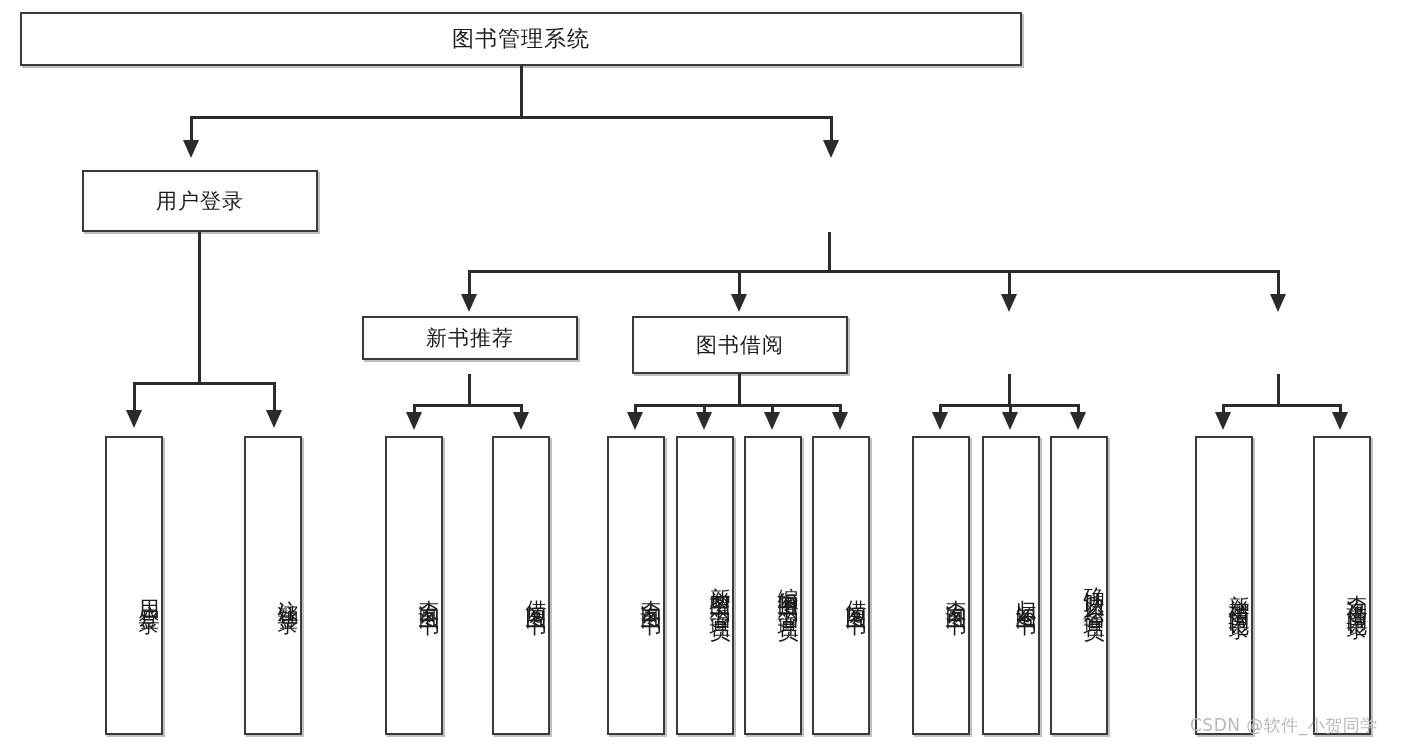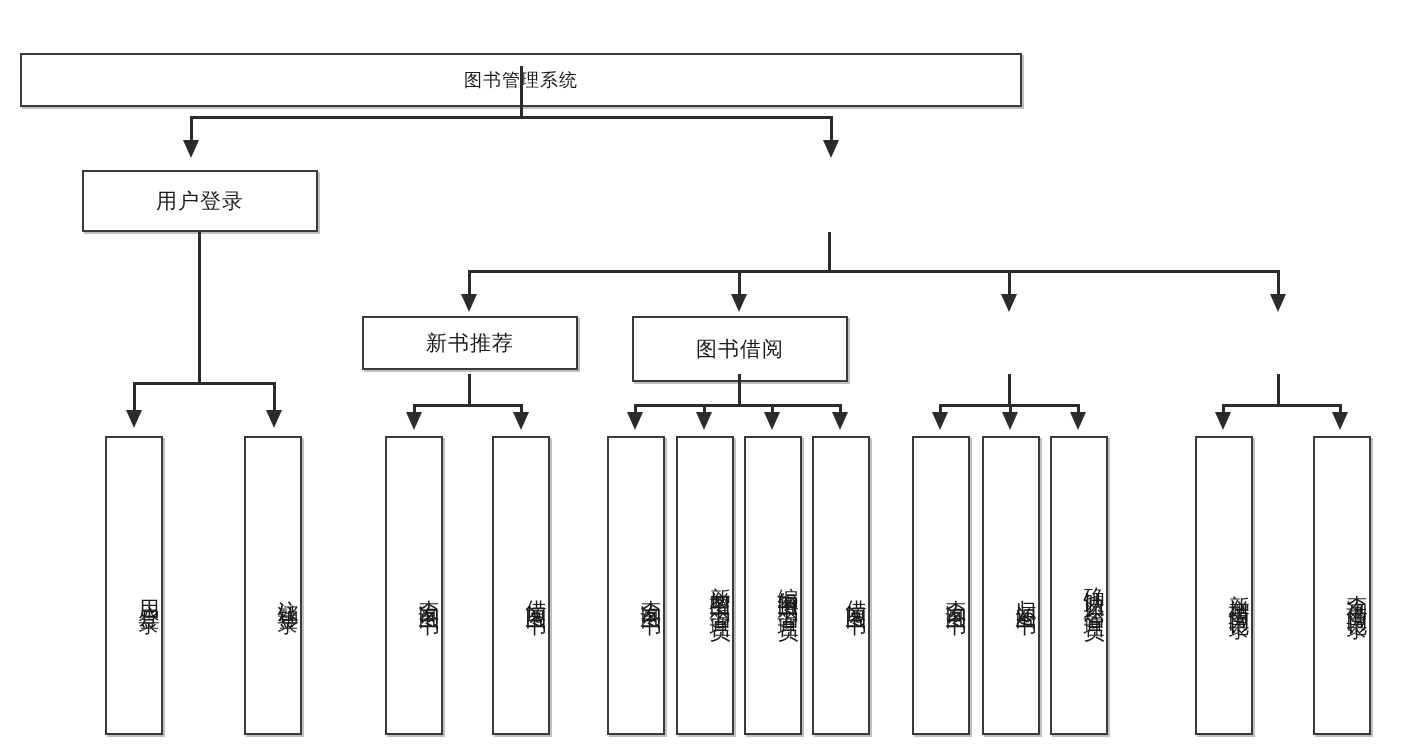--- a/index.html
+++ b/index.html
@@ -30,22 +30,21 @@
     justify-content: center;
     color: #1b1b1b;
     line-height: 1.15;
   }
 
   .node.h {              
     font-size: 21px;
     letter-spacing: 1px;
   }
   .node.root {
-    font-size: 18px;
-    margin-top: 41px;
+    font-size: 22px;
   }
   .node.v {              
     writing-mode: vertical-rl;
     text-orientation: upright;
     font-size: 21px;
     letter-spacing: 5px;
     padding-top: 14px;
     align-items: flex-start;
     justify-content: center;
   }
@@ -121,24 +120,24 @@
 
   <div class="ln v" style="left:738px; top:270px; width:3px; height:28px;"></div>
   <div class="arrow" style="left:731px; top:294px;"></div>
 
   <div class="ln v" style="left:1008px; top:270px; width:3px; height:28px;"></div>
   <div class="arrow" style="left:1001px; top:294px;"></div>
 
   <div class="ln v" style="left:1277px; top:270px; width:3px; height:28px;"></div>
   <div class="arrow" style="left:1270px; top:294px;"></div>
 
-  <div class="node h" style="left:362px; top:316px; width:216px; height:54px;">
+  <div class="node h" style="left:362px; top:316px; width:216px; height:44px;">
     <span>新书推荐</span>
   </div>
-  <div class="node h" style="left:632px; top:316px; width:216px; height:66px;">
+  <div class="node h" style="left:632px; top:316px; width:216px; height:58px;">
     <span>图书借阅</span>
   </div>
 
   <div class="ln v" style="left:468px; top:374px; width:3px; height:32px;"></div>
   <div class="ln h" style="left:413px; top:404px; width:110px; height:3px;"></div>
   <div class="ln v" style="left:413px; top:404px; width:3px; height:16px;"></div>
   <div class="arrow" style="left:406px; top:412px;"></div>
   <div class="ln v" style="left:520px; top:404px; width:3px; height:16px;"></div>
   <div class="arrow" style="left:513px; top:412px;"></div>
 
@@ -206,14 +205,15 @@
     <span class="vtext">确认归还（管理员）</span>
   </div>
 
   <div class="node v" style="left:1195px; top:436px; width:58px; height:299px;">
     <span class="vtext">新增借阅记录</span>
   </div>
   <div class="node v" style="left:1313px; top:436px; width:58px; height:299px;">
     <span class="vtext">查询借阅记录</span>
   </div>
 
+  <div id="watermark">CSDN @软件_小贺同学</div>
 
 </div>
 
 </body></html>

